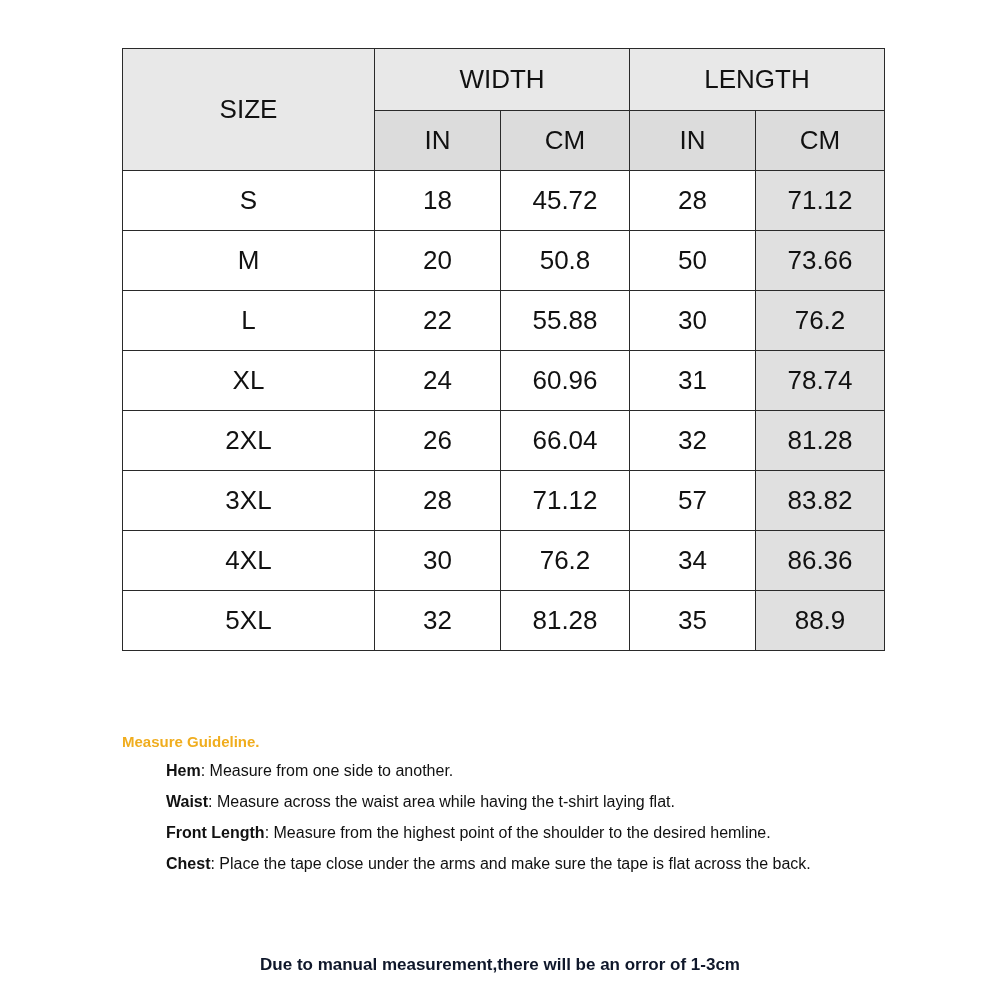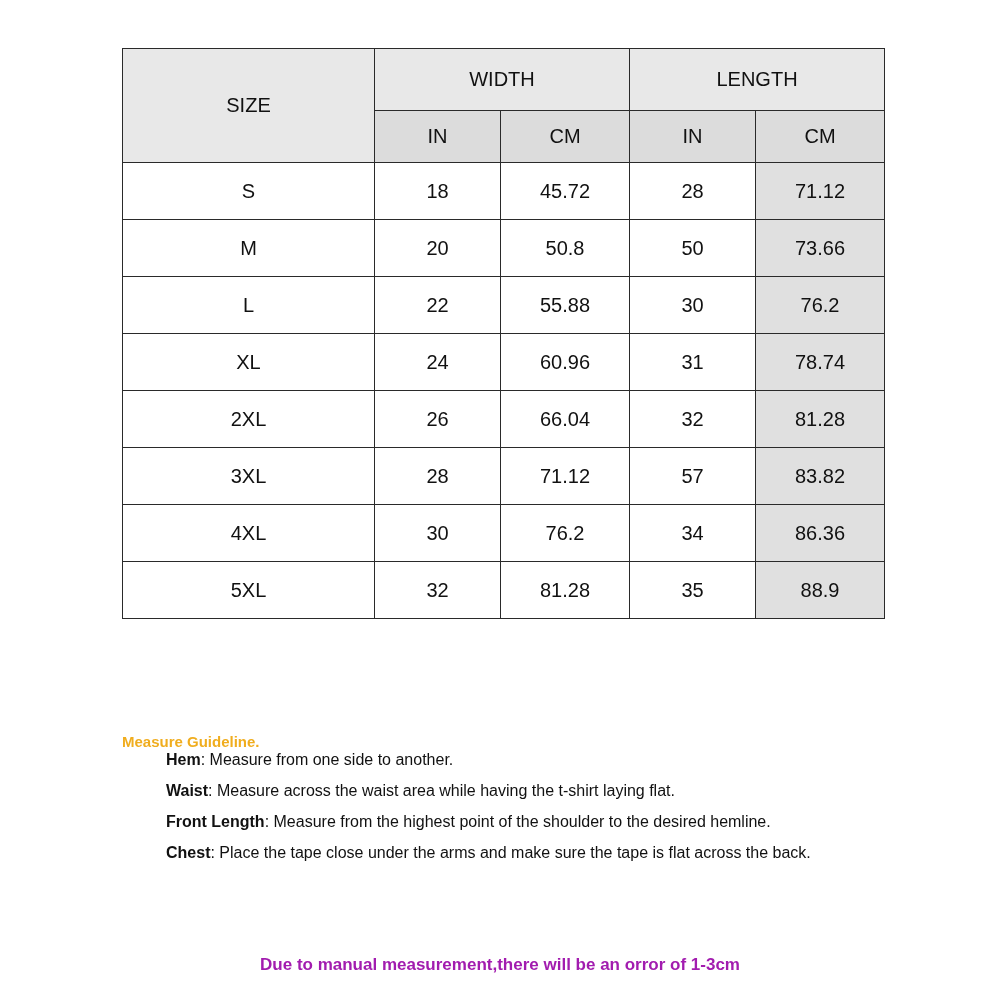--- a/index.html
+++ b/index.html
@@ -44,21 +44,21 @@
   
   table.size-table {
     border-collapse: collapse;
     width: 762px;
     table-layout: fixed;
   }
   table.size-table td, table.size-table th {
     border: 1px solid #2a2a2a;
     text-align: center;
     vertical-align: middle;
-    font-size: 20px;
+    font-size: 26px;
     font-weight: normal;
     color: #111111;
     padding: 14px;
   }
   .hdr-grey {
     background: #e8e8e8;
     font-weight: bold;
     font-size: 22px;
   }
   .hdr-sub {
@@ -83,40 +83,41 @@
   .guide {
     position: absolute;
     left: 122px;
     top: 733px;
     width: 790px;
   }
   .guide-title {
     color: #f0ad1e;
     font-weight: bold;
     font-size: 15px;
+    margin-bottom: 11px;
   }
   .guide-line {
     font-size: 16px;
     color: #111111;
     margin-bottom: 11px;
     line-height: 1.25;
     margin-left: 44px;
   }
   .guide-line b {
     font-weight: bold;
   }
 
   
   .footer-note {
     position: absolute;
     left: 0;
     top: 955px;
     width: 1000px;
     text-align: center;
-    color: #a21caf;
+    color: #0f172a;
     font-weight: bold;
     font-size: 17px;
   }
 </style>
 </head>
 <body>
 
 <div class="page">
 
   <div class="chart-wrap">

